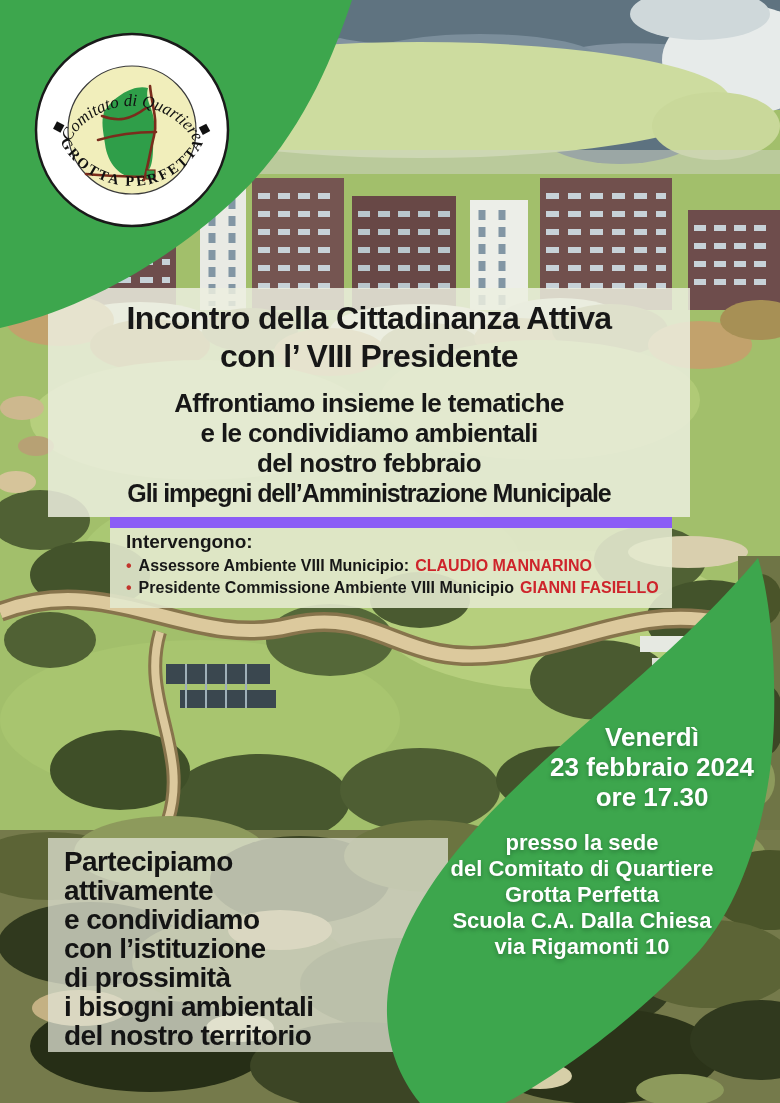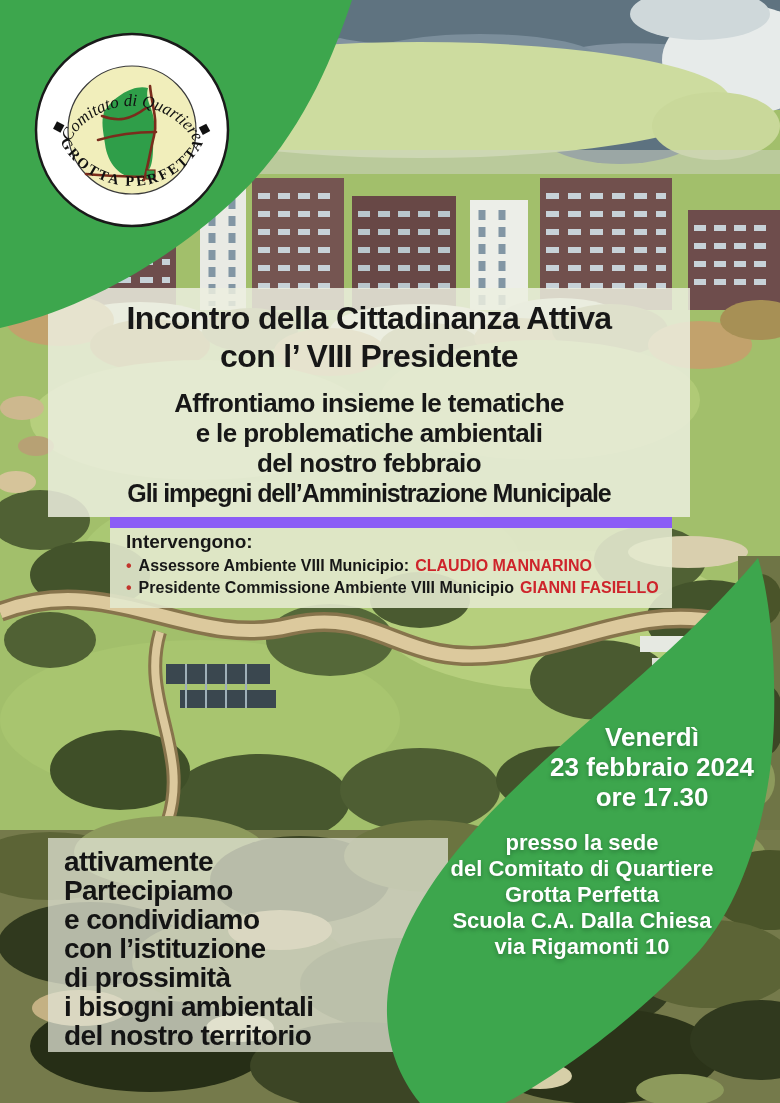--- a/index.html
+++ b/index.html
@@ -167,39 +167,39 @@
     <ellipse cx="680" cy="1090" rx="44" ry="16" fill="#8d9a5c"></ellipse>
   </svg>
 
   <div class="title-panel">
     <div class="title-block">
       <div class="title-line">Incontro della Cittadinanza Attiva</div>
       <div class="title-line">con l’ VIII Presidente</div>
     </div>
     <div class="subtitle-block">
       <div class="subtitle-line">Affrontiamo insieme le tematiche</div>
-      <div class="subtitle-line">e le problematiche ambientali</div>
+      <div class="subtitle-line">e le condividiamo ambientali</div>
       <div class="subtitle-line">del nostro febbraio</div>
       <div class="subtitle-line wide">Gli impegni dell’Amministrazione Municipale</div>
     </div>
   </div>
 
   <div class="speakers-panel">
     <div class="speakers-heading">Intervengono:</div>
     <div class="speaker-line">
       <span class="dot">•</span><span class="role">Assessore Ambiente VIII Municipio:</span><span class="name">CLAUDIO MANNARINO</span>
     </div>
     <div class="speaker-line">
       <span class="dot">•</span><span class="role">Presidente Commissione Ambiente VIII Municipio</span><span class="name">GIANNI FASIELLO</span>
     </div>
   </div>
 
   <div class="message-panel">
+    <div class="message-line">Partecipiamo</div>
     <div class="message-line">attivamente</div>
-    <div class="message-line">Partecipiamo</div>
     <div class="message-line">e condividiamo</div>
     <div class="message-line">con l’istituzione</div>
     <div class="message-line">di prossimità</div>
     <div class="message-line">i bisogni ambientali</div>
     <div class="message-line">del nostro territorio</div>
   </div>
 
   <svg class="overlay-svg" viewBox="0 0 780 1103" aria-hidden="true">
     <path d="M0 0 L352 0 C332 60 300 140 232 202 C165 264 80 310 0 328 Z" fill="#3da64d"></path>
   </svg>

